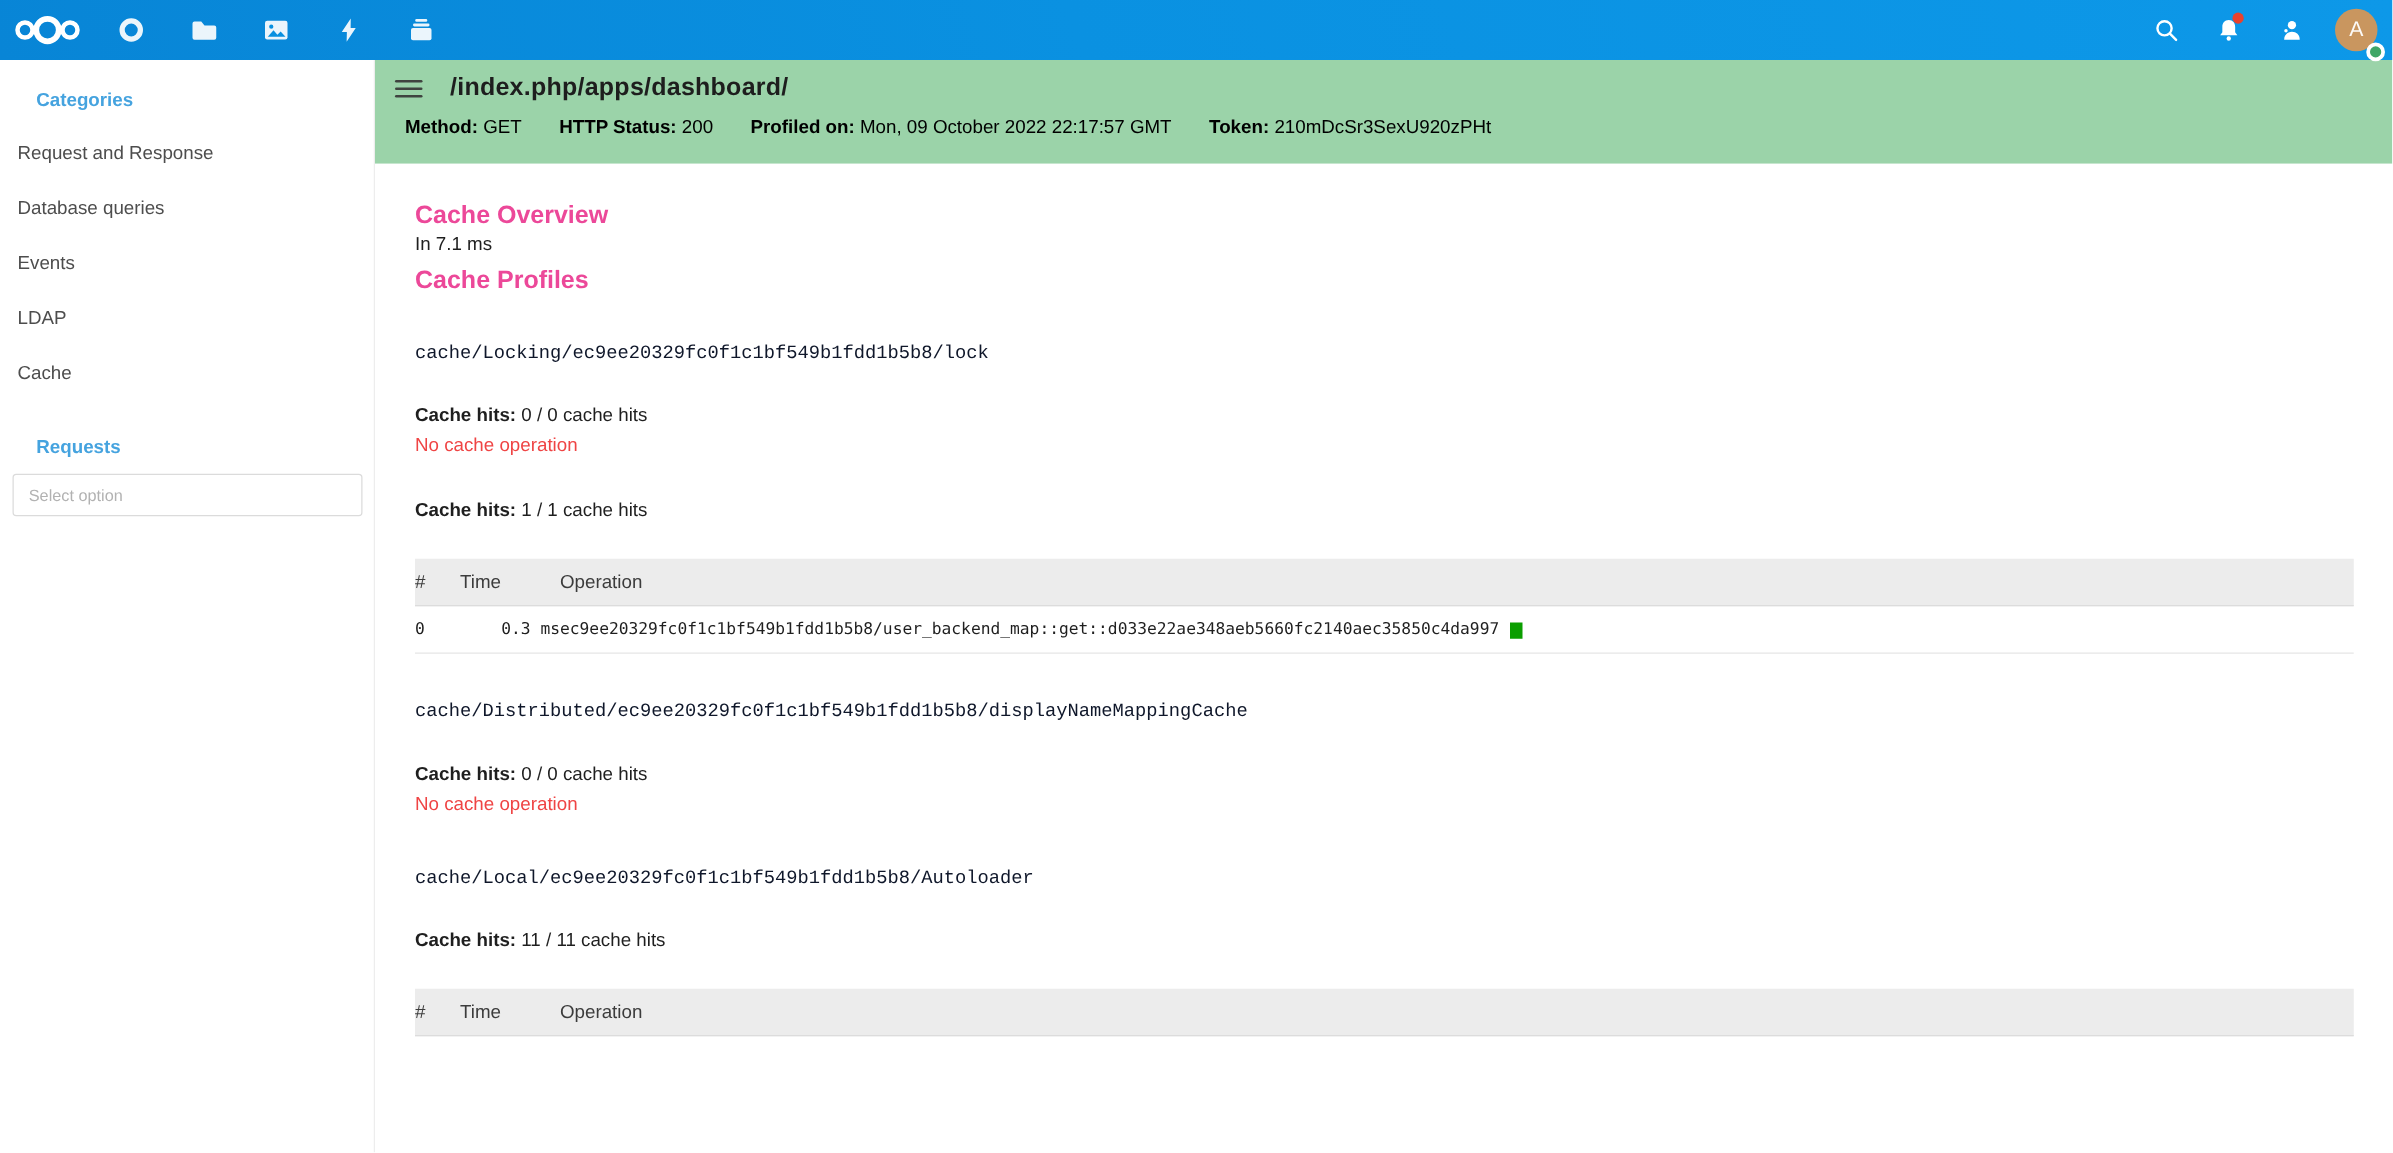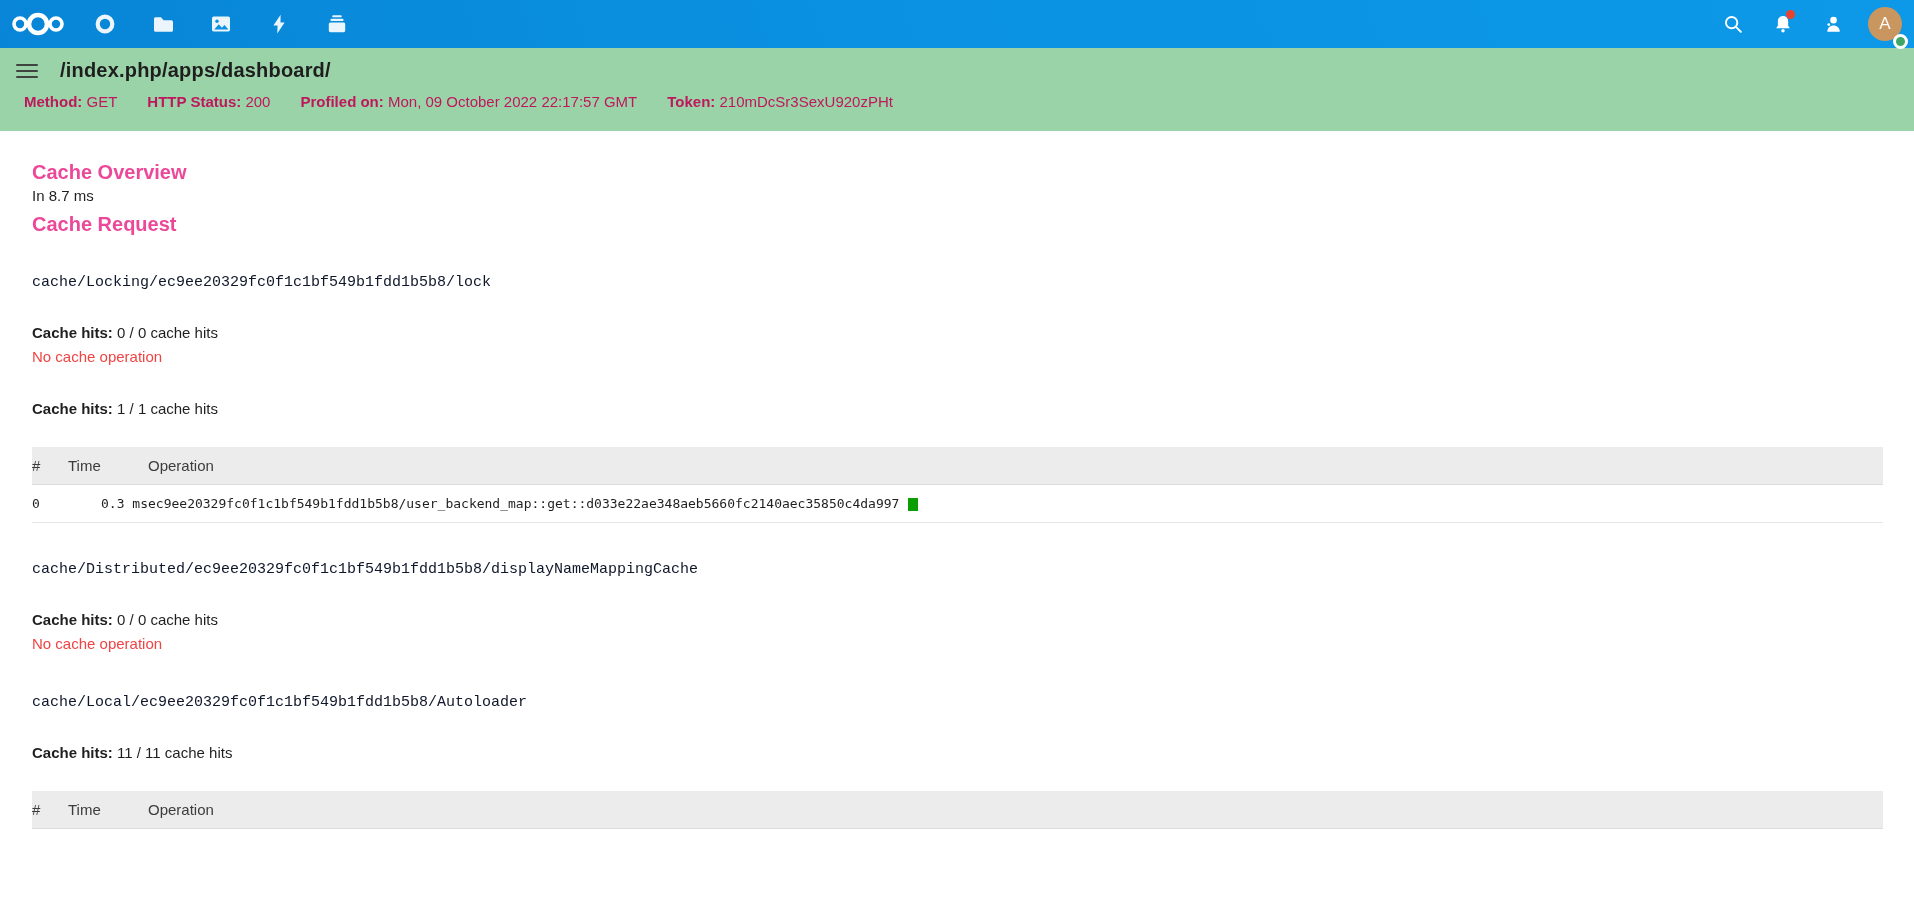--- a/index.html
+++ b/index.html
@@ -66,21 +66,21 @@
   
   .main { flex:1; display:flex; flex-direction:column; overflow:hidden; }
   .profiler-header { height:83px; background:#9bd3a9; padding:11px 12px 0 14px; }
   .ph-row1 { display:flex; align-items:center; gap:20px; }
   .hamburger {
     width:26px; height:22px; background:none; border:none; cursor:pointer;
     display:flex; flex-direction:column; justify-content:center; gap:4px; padding:2px;
   }
   .hamburger span { display:block; height:2px; background:#3f4440; border-radius:1px; }
   .req-title { margin:0; font-size:20px; font-weight:bold; color:#1e1e1e; letter-spacing:.2px; }
-  .meta-row { margin:11px 0 0 10px; font-size:15px; color:#be185d; display:flex; gap:30px; }
+  .meta-row { margin:11px 0 0 10px; font-size:15px; color:#000000; display:flex; gap:30px; }
   .meta-item strong { font-weight:bold; }
   
   .content { padding:30px 31px 0 32px; background:#fff; flex:1; overflow:hidden; }
   .h2 { margin:0; font-size:20px; font-weight:bold; color:#ec4899; }
   .hits { margin:24px 0 0; font-size:15px; line-height:24px; color:#1f1f1f; }
   .hits strong { font-weight:bold; }
   .dur { margin:0; font-size:15px; line-height:24px; }
   .h2.profiles { margin-top:5px; }
   .pname { margin:37px 0 0; font-size:15px; line-height:20px; color:#0f172a;font-family:Liberation Mono, monospace; }
   .profile .hits { margin-top:28px; }
@@ -169,20 +169,32 @@
       </button>
       <button class="avatar-btn">
         <span>A</span>
         <span class="status-dot"></span>
       </button>
     </div>
   </header>
 
   <div class="shell">
 
+    <aside class="sidebar">
+      <h2 class="side-heading">Categories</h2>
+      <nav class="side-nav">
+        <a class="side-item">Request and Response</a>
+        <a class="side-item">Database queries</a>
+        <a class="side-item">Events</a>
+        <a class="side-item">LDAP</a>
+        <a class="side-item">Cache</a>
+      </nav>
+      <h2 class="side-heading requests">Requests</h2>
+      <input class="request-select" type="text" placeholder="Select option" style="">
+    </aside>
 
     <main class="main">
       <div class="profiler-header">
         <div class="ph-row1">
           <button class="hamburger">
             <span></span>
               <span></span>
               <span></span>
           </button>
           <h1 class="req-title">/index.php/apps/dashboard/</h1>
@@ -202,22 +214,22 @@
           </span>
           <span class="meta-item">
             <strong>Token:</strong>
             <span>210mDcSr3SexU920zPHt</span>
           </span>
         </div>
       </div>
 
       <section class="content">
         <h2 class="h2">Cache Overview</h2>
-        <p class="dur">In 8.7 ms</p>
-        <h2 class="h2 profiles">Cache Request</h2>
+        <p class="dur">In 7.1 ms</p>
+        <h2 class="h2 profiles">Cache Profiles</h2>
         <div id="profiles">
   <div class="profile">
     <p class="pname">cache/Locking/ec9ee20329fc0f1c1bf549b1fdd1b5b8/lock</p>
     <p class="hits">
       <strong class="hl">Cache hits:</strong>
       <span class="hv">0 / 0 cache hits</span>
     </p>
     <p class="noop">No cache operation</p>
 
   </div>

